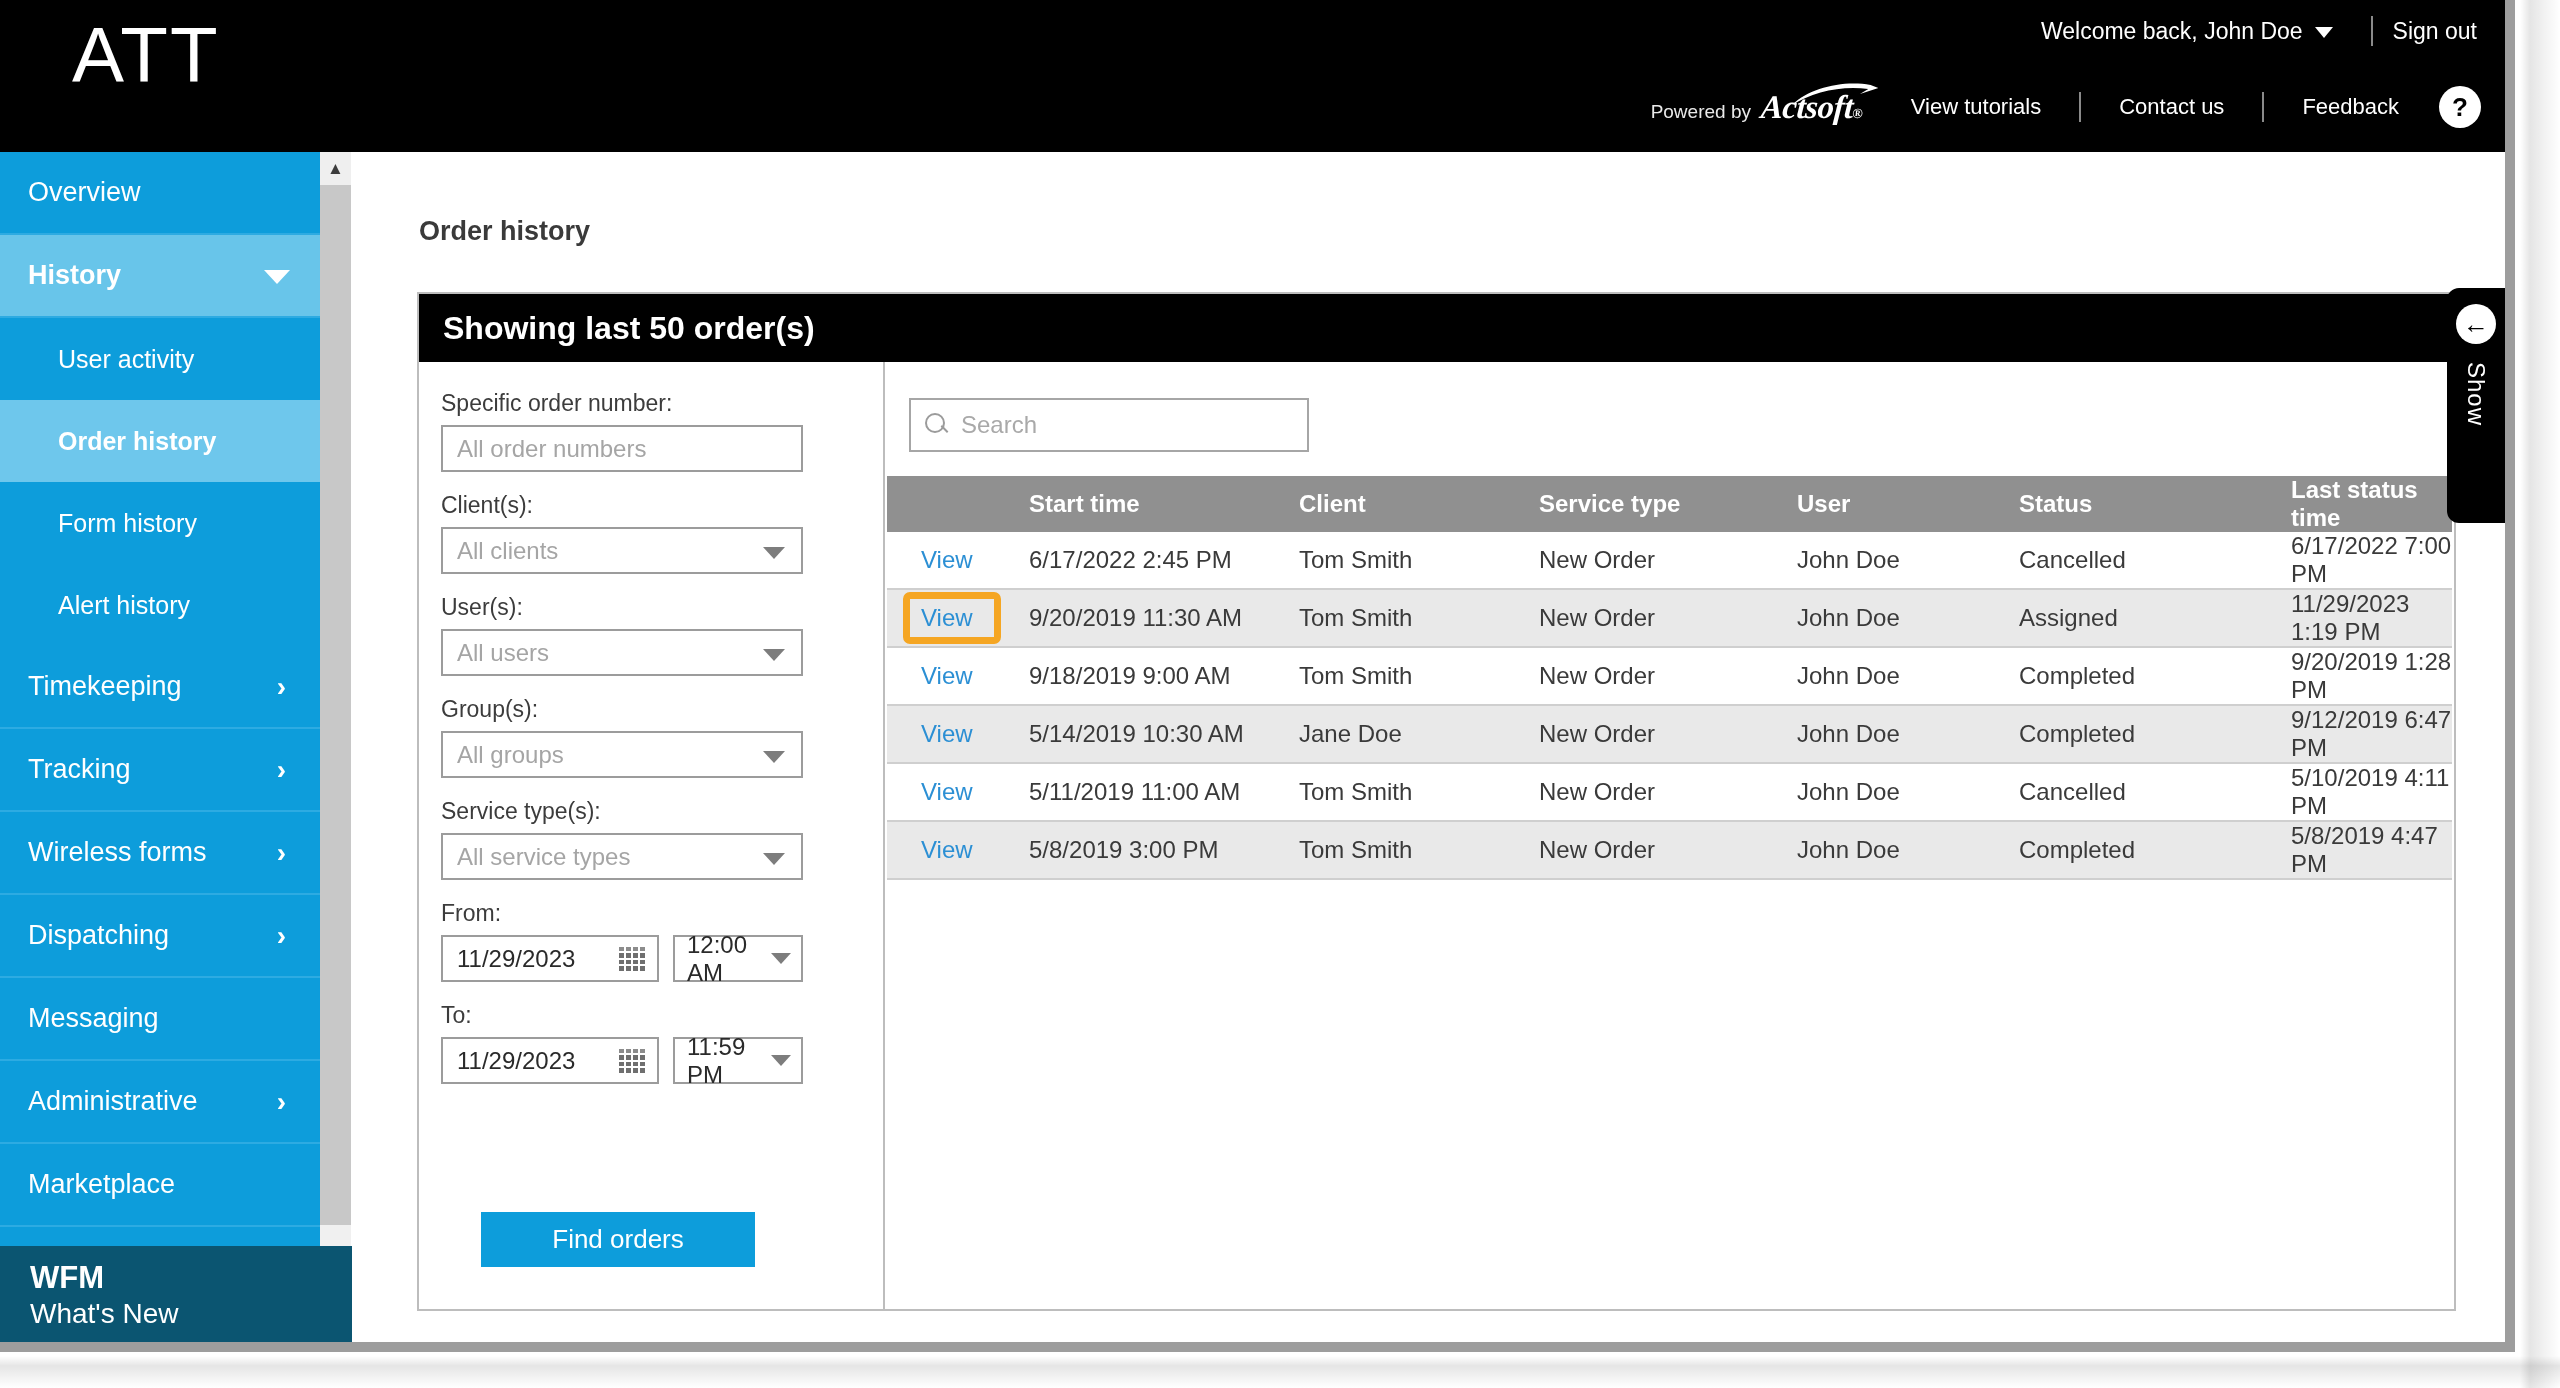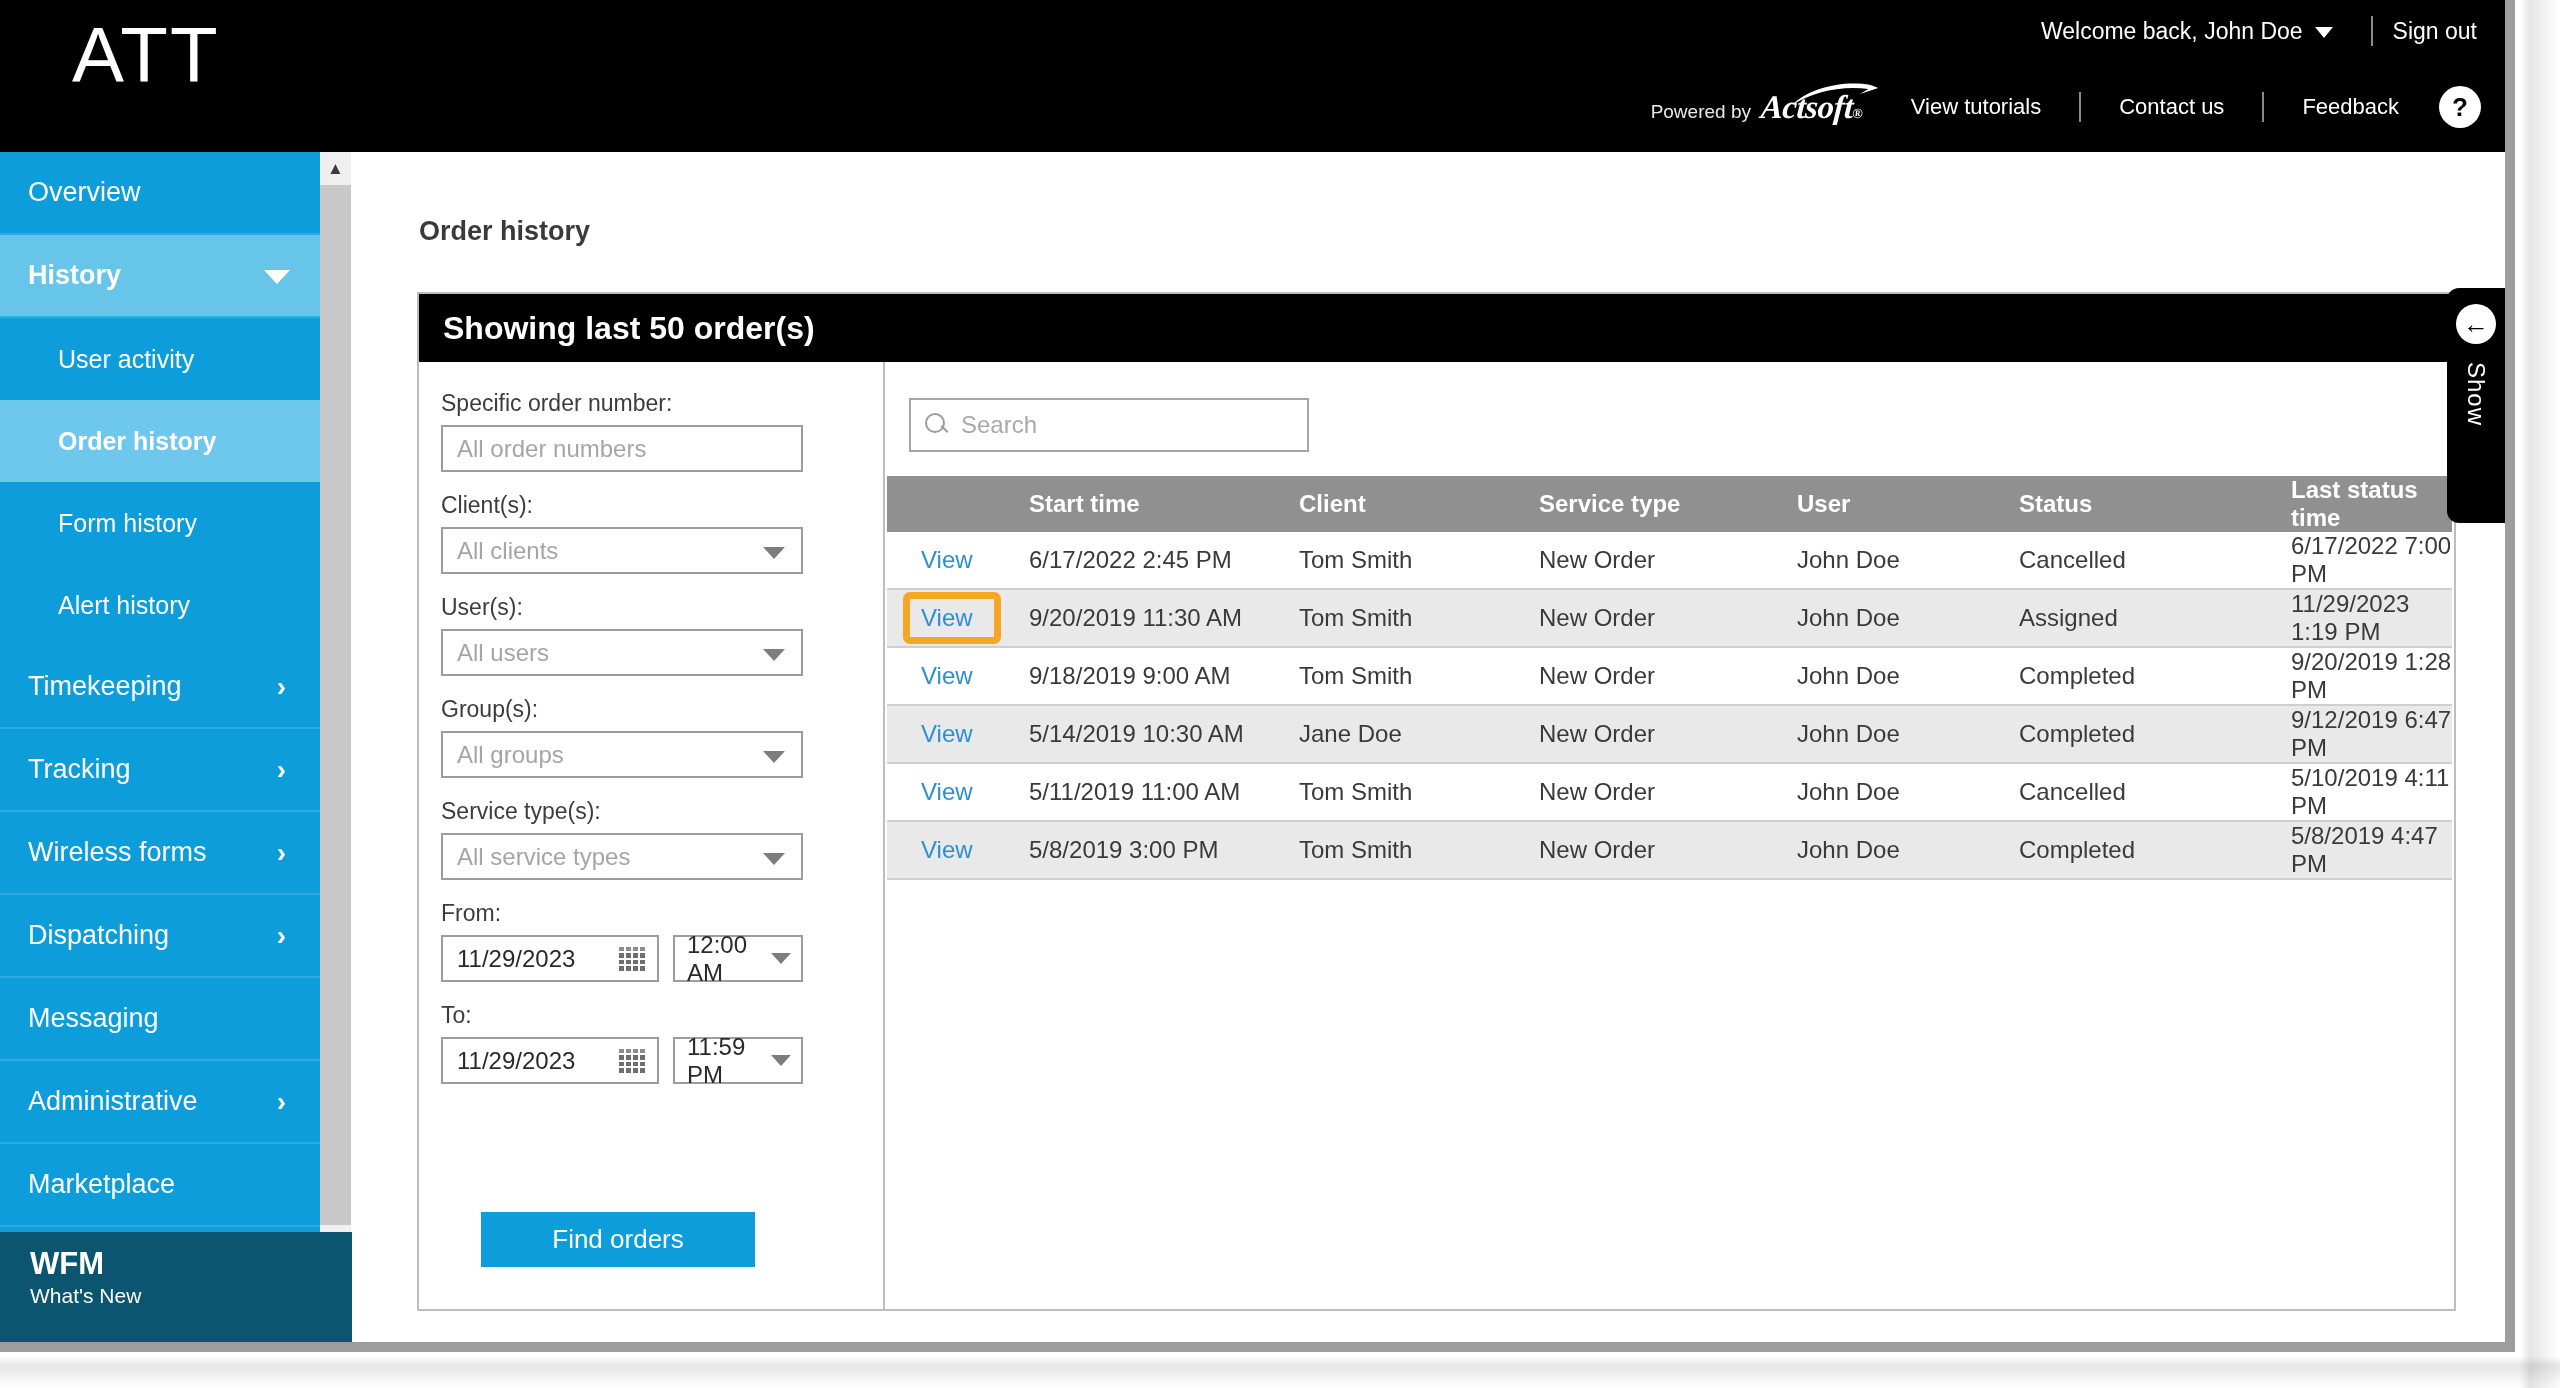--- a/index.html
+++ b/index.html
@@ -131,29 +131,29 @@
     margin-top: -6px;
     width: 0; height: 0;
     border-left: 13px solid transparent;
     border-right: 13px solid transparent;
     border-top: 14px solid #ffffff;
   }
   .nav-group-end { border-bottom: 2px solid #ffffff; }
 
   #wfm-banner {
     position: absolute; left: 0; bottom: 0;
-    width: 352px; height: 110px;
+    width: 352px; height: 96px;
     background: #0b5571;
     color: #ffffff;
     padding: 14px 0 0 30px;
     z-index: 25;
     margin-top: 8px;
   }
   #wfm-banner .wfm-title { font-size: 31px; font-weight: bold; line-height: 1.15; }
-  #wfm-banner .wfm-sub { font-size: 21px; margin-top: 2px; }
+  #wfm-banner .wfm-sub { font-size: 28px; margin-top: 2px; }
 
   
   #sb-scroll {
     position: absolute; left: 320px; top: 152px;
     width: 31px; height: 1200px;
     background: #c8c8c8;
   }
   .sb-arrow {
     width: 31px; height: 33px;
     background: #efefef;

